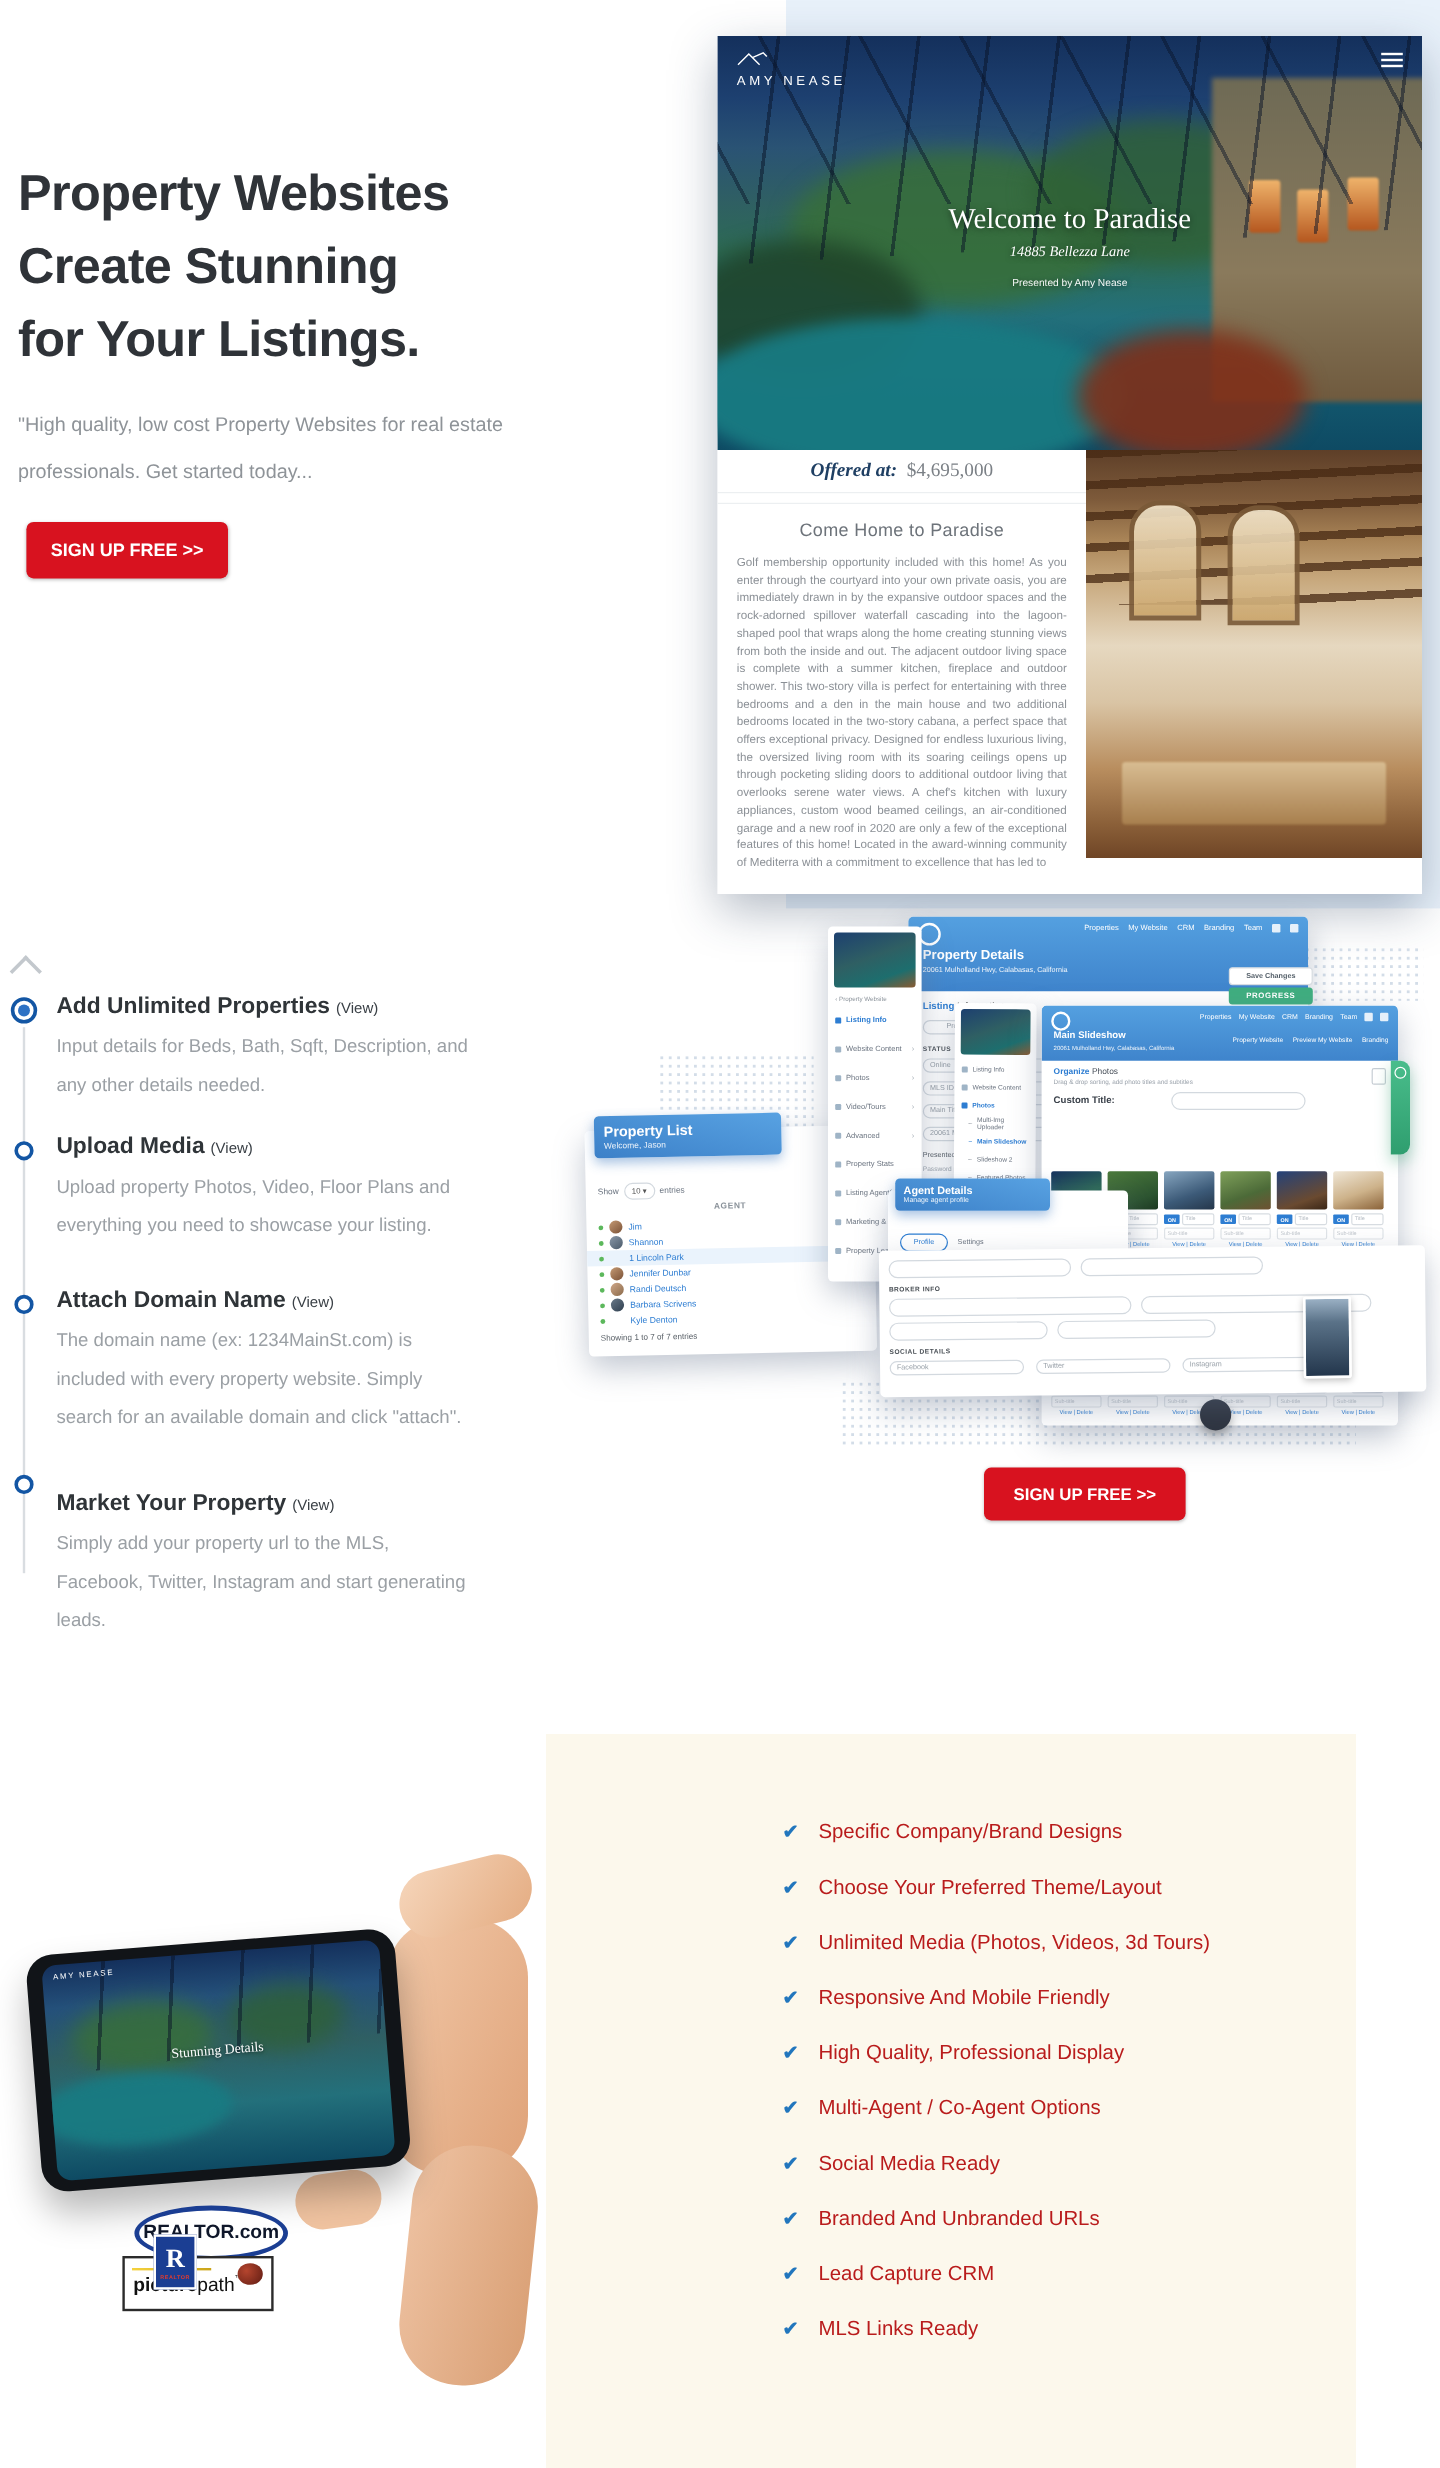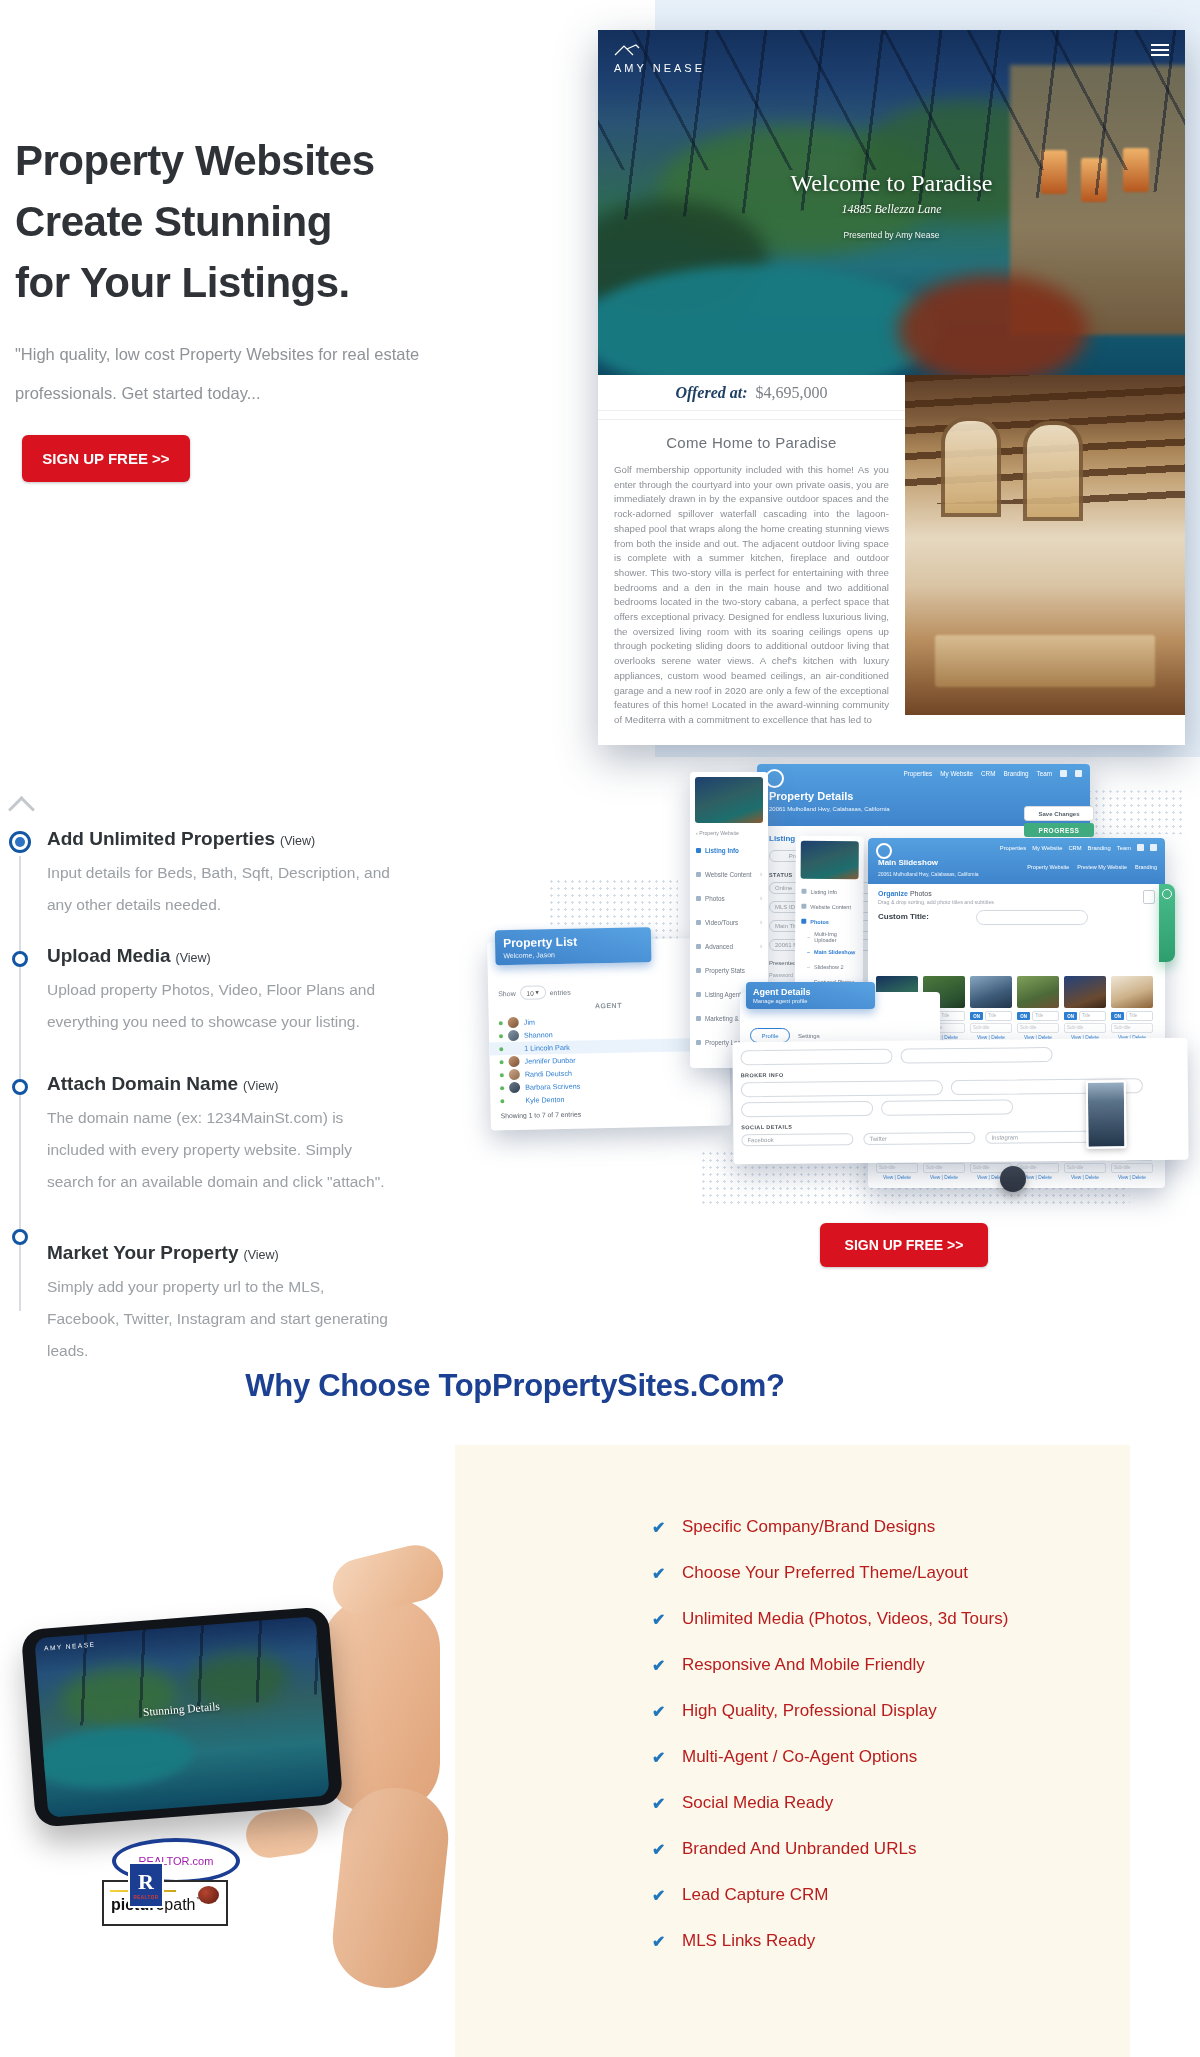--- a/index.html
+++ b/index.html
@@ -132,21 +132,21 @@
   .phone{position:absolute;left:28px;top:1618px;width:308px;height:198px;background:#111418;border-radius:22px;
          transform:rotate(-4.5deg);box-shadow:0 18px 30px rgba(0,0,0,.28);}
   .screen{position:absolute;left:13px;top:9px;right:13px;bottom:9px;border-radius:12px;overflow:hidden;
     background:linear-gradient(180deg,#14305c 0%,#24507a 20%,#2f5f63 45%,#23707b 70%,#0e4a63 100%);}
   .screen .encl{height:70%;}
   .sbrand{position:absolute;left:9px;top:7px;color:#fff;font-size:6.5px;letter-spacing:1.5px;}
   .scap{position:absolute;left:0;top:42%;width:100%;text-align:center;color:#fff;
         font-family:"Liberation Serif",serif;font-size:11.5px;text-shadow:0 1px 3px rgba(0,0,0,.6);}
   .oval{position:absolute;left:112px;top:1838px;width:120px;height:38px;border:4px solid #1b3e93;border-radius:50%;
         background:#fff;display:flex;align-items:center;justify-content:center;z-index:6;}
-  .oval span{font-size:11px;font-weight:400;color:#a21caf;}
+  .oval span{font-size:16px;font-weight:700;color:#0f172a;}
   .rbadge{position:absolute;left:128px;top:1862px;width:32px;height:42px;background:#1b3e93;border:2px solid #fff;
           z-index:8;display:flex;flex-direction:column;align-items:center;justify-content:center;}
   .rbadge .r{color:#fff;font-family:"Liberation Serif",serif;font-weight:700;font-size:22px;line-height:22px;}
   .rbadge .rl{color:#e23b2e;font-size:4.5px;font-weight:700;letter-spacing:.5px;margin-top:2px;}
   .ppbox{position:absolute;left:102px;top:1880px;width:122px;height:42px;background:#fff;border:2px solid #2b2b2b;z-index:7;}
   .ppline{position:absolute;left:6px;top:8px;width:66px;height:2px;background:linear-gradient(90deg,#f5d23e,#caa41a);}
   .pptext{position:absolute;left:7px;top:14px;font-size:16px;color:#111;}
   .pptext b{font-weight:700;}
   .pptm{font-size:6px;vertical-align:top;}
   .ppball{position:absolute;right:7px;top:4px;width:21px;height:18px;border-radius:50%;
@@ -694,21 +694,20 @@
         </span>
       <span class="pill" style="width:110px;">
           <span class="ptxt" style="display:block;">Instagram</span>
         </span>
     </div>
     <div style="position:absolute;right:62px;top:42px;width:36px;height:64px;border:2px solid #fff;border-radius:2px;background:linear-gradient(180deg,#9ab0c4 0%,#5a7288 30%,#23364c 100%);box-shadow:0 2px 6px rgba(0,0,0,.25);"></div>
   </div>
 
   <div class="btn btn2">SIGN UP FREE &gt;&gt;</div>
 
-  <div class="why">Why Choose TopPropertySites.Com?</div>
   <div class="cream"></div>
   <div class="checks">
     <div class="chk">
         <span class="chkic">✔</span>
         <span class="chktx">Specific Company/Brand Designs</span>
       </div>
     <div class="chk">
         <span class="chkic">✔</span>
         <span class="chktx">Choose Your Preferred Theme/Layout</span>
       </div>

